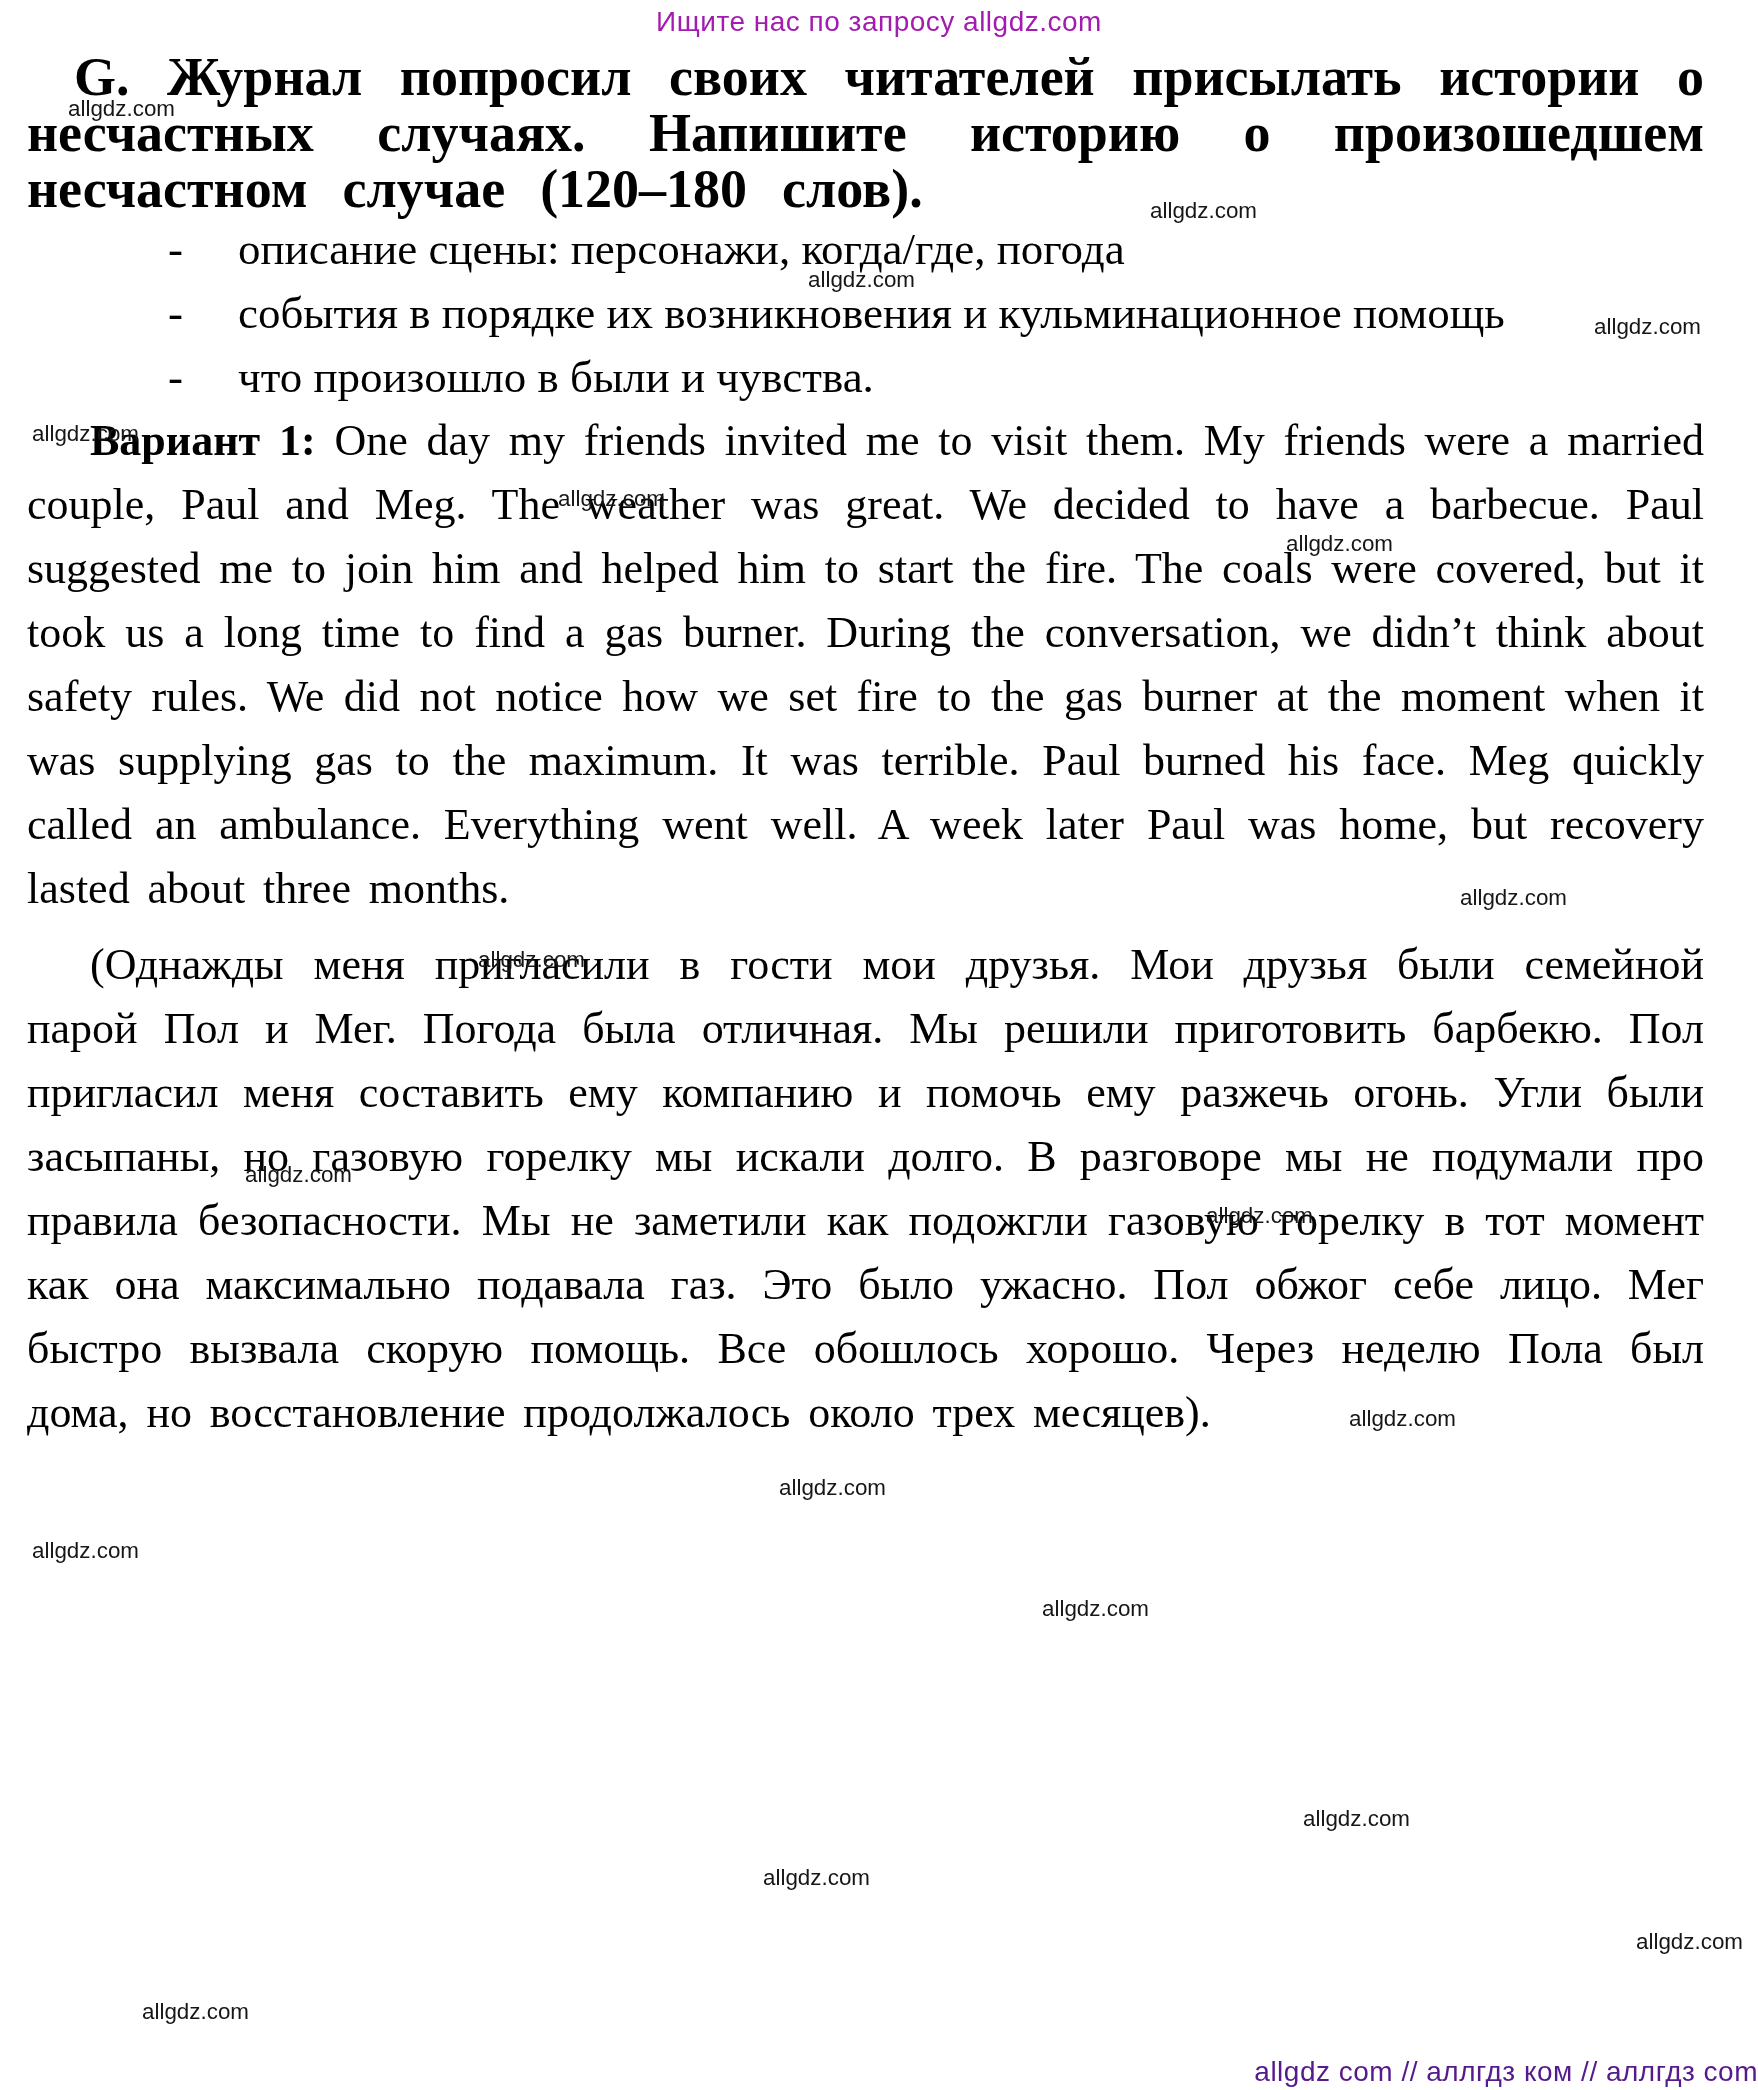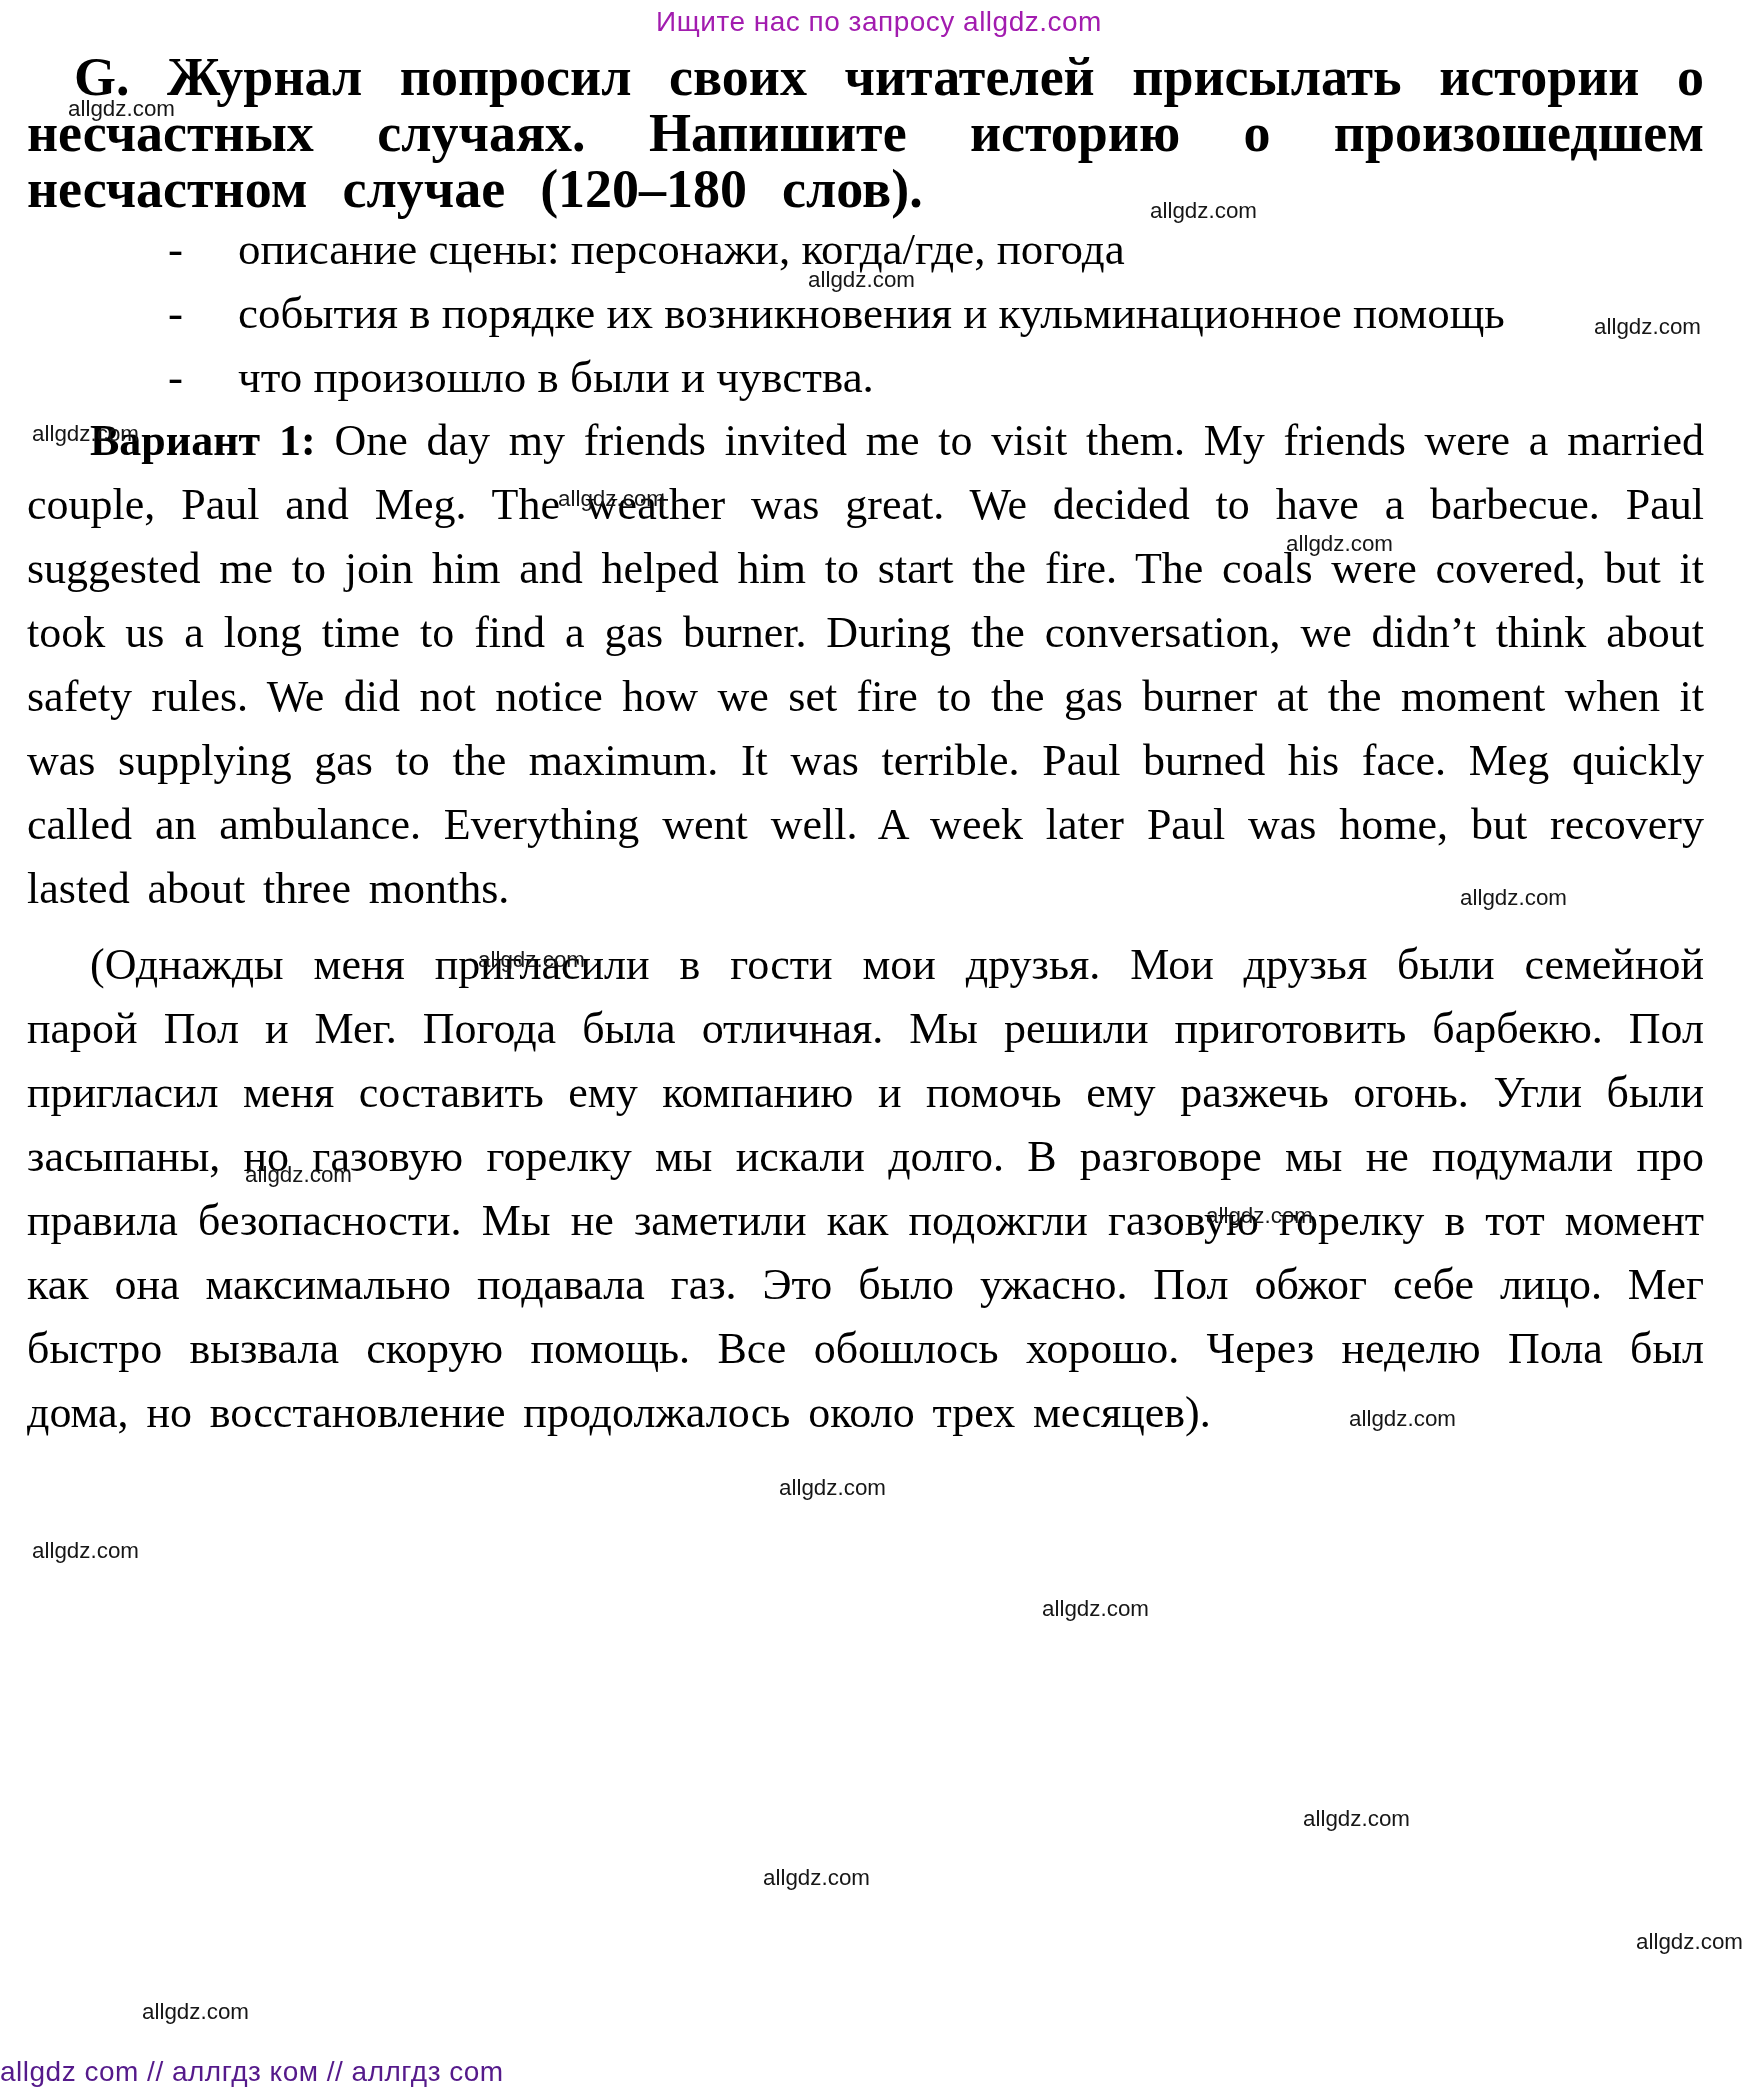--- a/index.html
+++ b/index.html
@@ -52,21 +52,21 @@
   .vlabel { font-weight: bold; }
   .wm {
     position: absolute;
     font-family: "Liberation Sans", sans-serif;
     font-size: 22.4px;
     white-space: nowrap;
     line-height: 1;
   }
   .footer-notice {
     position: absolute; top: 2056px; left: 0; width: 100%;
-    text-align: left;
+    text-align: right;
     font-family: "Liberation Sans", sans-serif;
     font-size: 28px;
     letter-spacing: 0.5px;
   }
 </style>
 </head>
 <body>
 
 <div class="header-notice" style="color: #a21caf;">Ищите нас по запросу allgdz.com</div>
 

